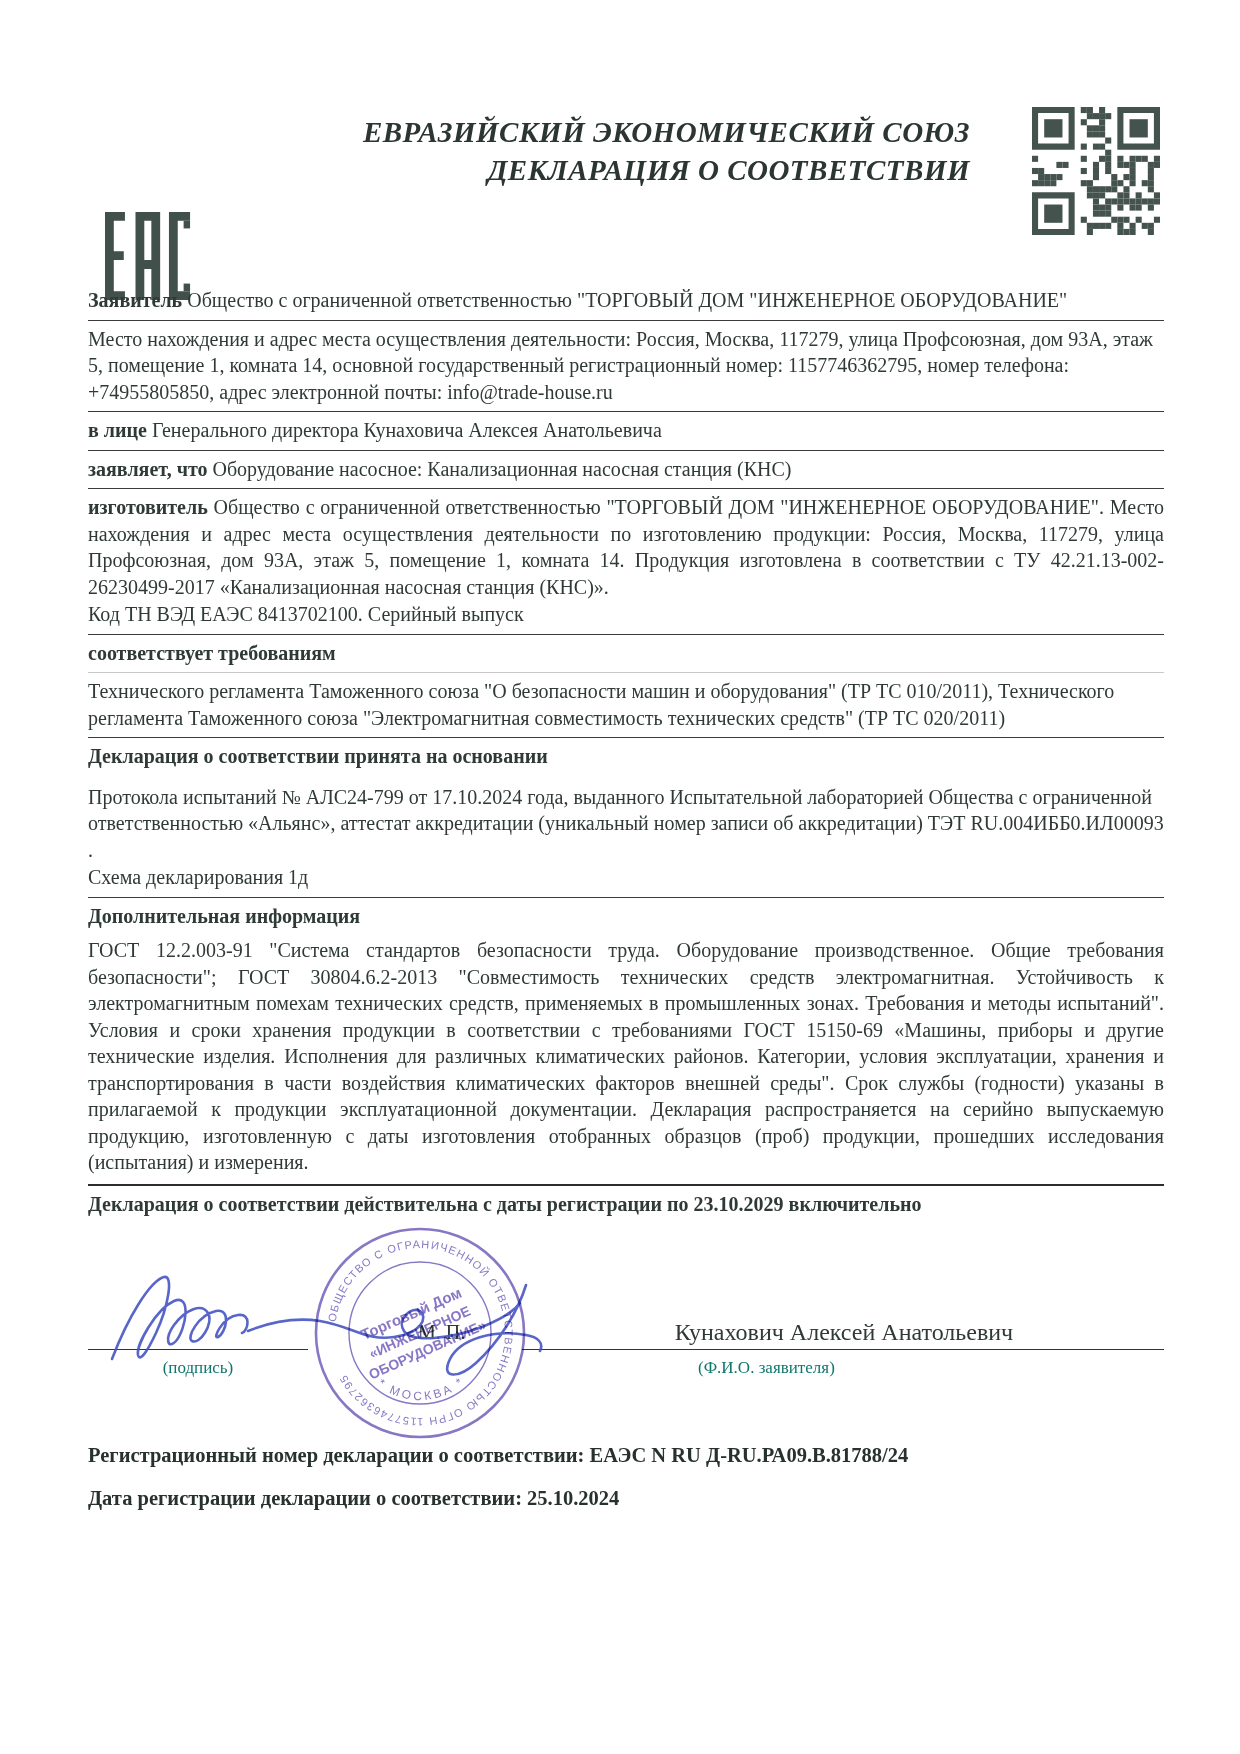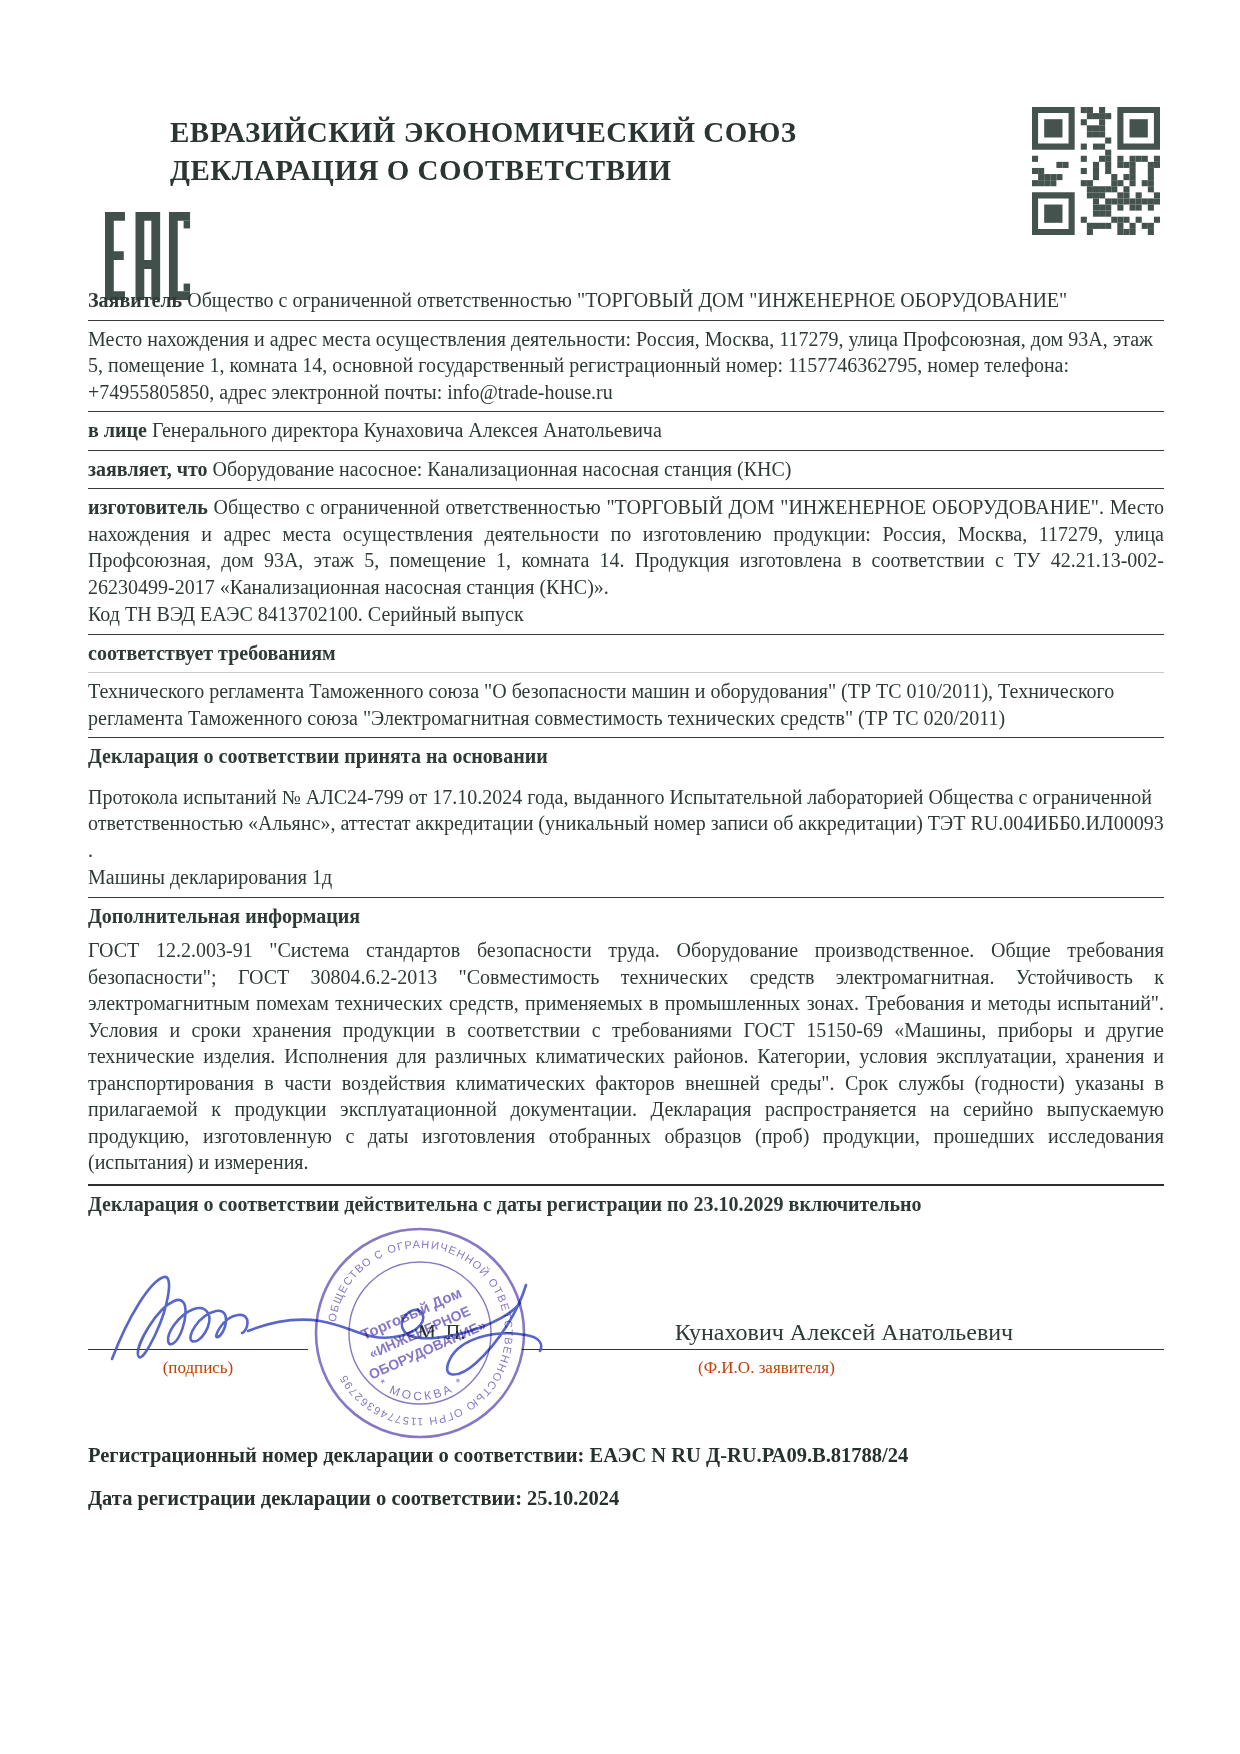--- a/index.html
+++ b/index.html
@@ -2,42 +2,42 @@
 <html><head>
 <meta charset="utf-8">
 <style>
   * { margin:0; padding:0; box-sizing:border-box; }
   html,body { background:#ffffff; }
   .page {
     position:relative; width:1240px; height:1754px; background:#ffffff;
     font-family:"Liberation Serif", serif; color:#2f3a35; overflow:hidden;
   }
   .doc-title {
-    position:absolute; left:170px; top:114px; width:800px; text-align:left;
-    font-weight:bold; font-size:29px; line-height:1.3; color:#2b3531; letter-spacing:0.5px;
+    position:absolute; left:170px; top:114px; width:800px; text-align:right;
+    font-weight:bold; font-size:29px; line-height:1.3; color:#2b3531; letter-spacing:0.5px;font-style:italic;
   }
   .eac-logo { position:absolute; left:105px; top:212px; }
   .qr { position:absolute; left:1032px; top:104px; }
   .body-flow {
     position:absolute; left:88px; top:286px; width:1076px;
     font-size:20px; line-height:26.5px;
   }
   .row { margin:1px 0; }
   .just { text-align:justify; }
   .lead { font-weight:bold; }
   .bold { font-weight:bold; }
   hr.rule { border:none; border-top:1.7px solid #3a3a3a; margin:6px 0 5px 0; }
   hr.rule.light { border-top:1.4px solid #c9c9c9; }
   hr.rule.thick { border-top:2.8px solid #2d2d2d; margin-top:8px; }
   .gap-s { height:6px; } .gap-m { height:12px; }
   .sig-area { position:relative; height:190px; margin-top:10px; }
   .sig-line { position:absolute; border-top:1.6px solid #333; }
   .sig-line.left  { left:0;   top:122px; width:220px; }
   .sig-line.right { left:434px; top:122px; width:642px; }
-  .sig-caption { position:absolute; font-size:17px; color:#c2410c; }
+  .sig-caption { position:absolute; font-size:17px; color:#0f766e; }
   .cap-podpis { left:35px; top:128px; width:150px; text-align:center; }
   .cap-fio    { left:610px; top:128px; width:300px; }
   .mp-label   { position:absolute; left:330px; top:92px; font-size:20px; }
   .fio-name   { position:absolute; left:456px; top:92px; width:600px; text-align:center; font-size:24px; }
   .sig-svg   { position:absolute; left:10px; top:40px; }
   .stamp-svg { position:absolute; left:214px; top:-12px; mix-blend-mode:multiply; }
   .footer-line { font-weight:bold; font-size:20.5px; color:#28322d; margin-top:25px; }
   .footer-line.second { margin-top:16px; }
 </style>
 </head>
@@ -228,21 +228,21 @@
     <div class="row bold">соответствует требованиям</div>
     <hr class="rule light">
 
     <div class="row">Технического регламента Таможенного союза "О безопасности машин и оборудования" (ТР ТС 010/2011), Технического регламента Таможенного союза "Электромагнитная совместимость технических средств" (ТР ТС 020/2011)</div>
     <hr class="rule">
 
     <div class="row bold">Декларация о соответствии принята на основании</div>
     <div class="gap-m"></div>
 
     <div class="row">Протокола испытаний № АЛС24-799 от 17.10.2024 года, выданного Испытательной лабораторией Общества с ограниченной ответственностью «Альянс», аттестат аккредитации (уникальный номер записи об аккредитации)  ТЭТ RU.004ИББ0.ИЛ00093 .</div>
-    <div class="row">Машины декларирования 1д</div>
+    <div class="row">Схема декларирования 1д</div>
     <hr class="rule">
 
     <div class="row bold">Дополнительная информация</div>
     <div class="gap-s"></div>
 
     <div class="row just">ГОСТ 12.2.003-91 "Система стандартов безопасности труда. Оборудование производственное. Общие требования безопасности"; ГОСТ 30804.6.2-2013 "Совместимость технических средств электромагнитная. Устойчивость к электромагнитным помехам технических средств, применяемых в промышленных зонах. Требования и методы испытаний". Условия и сроки хранения продукции в соответствии с требованиями ГОСТ 15150-69 «Машины, приборы и другие технические изделия. Исполнения для различных климатических районов. Категории, условия эксплуатации, хранения и транспортирования в части воздействия климатических факторов внешней среды". Срок службы (годности) указаны в прилагаемой к продукции эксплуатационной документации. Декларация распространяется на серийно выпускаемую продукцию, изготовленную с даты изготовления отобранных образцов (проб) продукции, прошедших исследования (испытания) и измерения.</div>
     <hr class="rule thick">
 
     <div class="row bold">Декларация о соответствии  действительна с даты регистрации по 23.10.2029 включительно</div>
 

